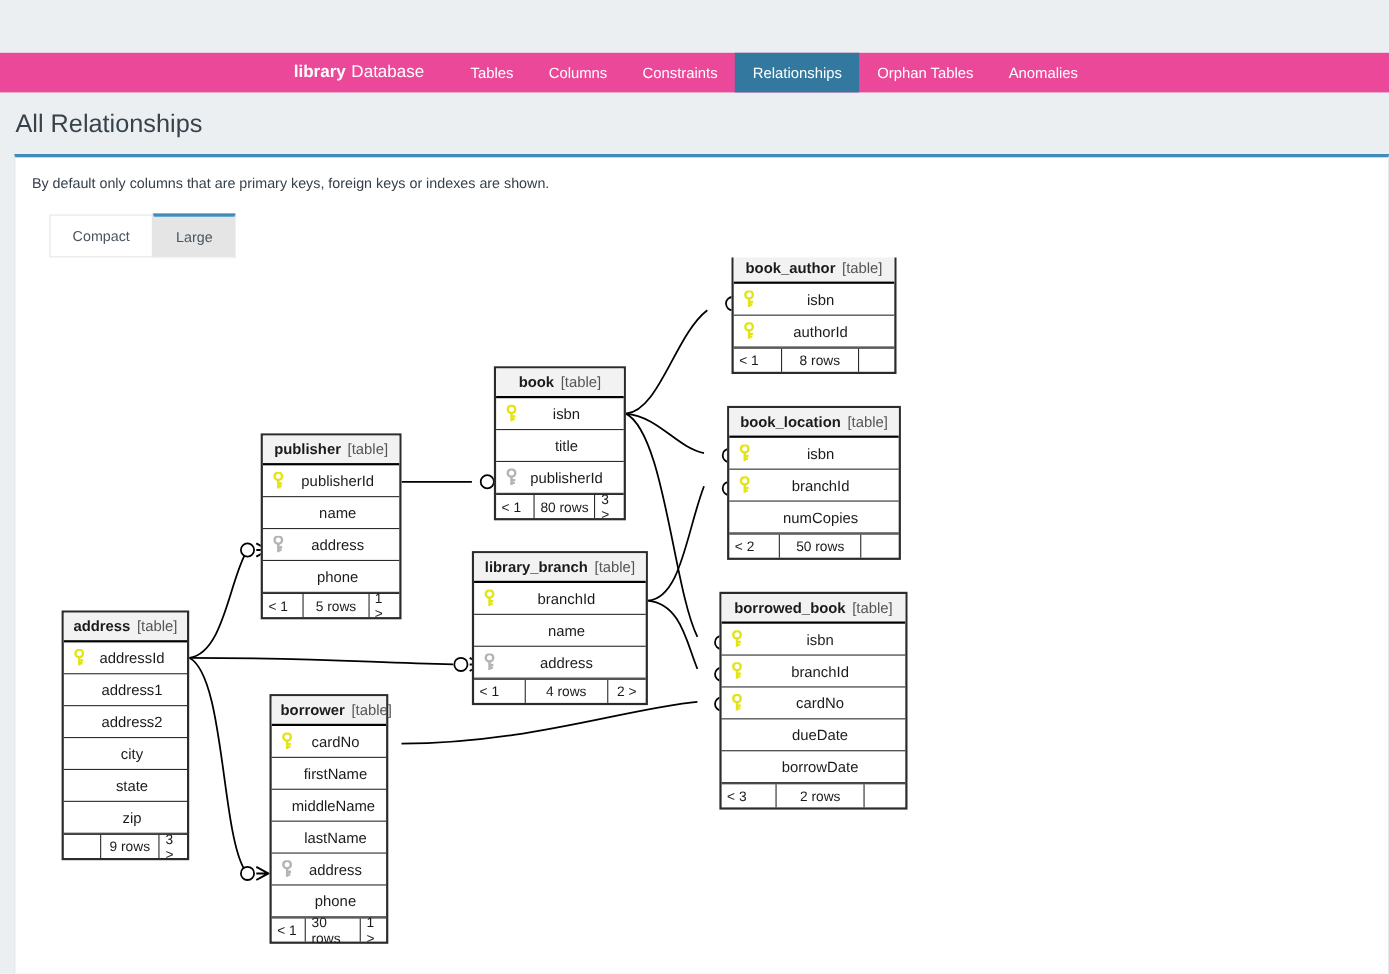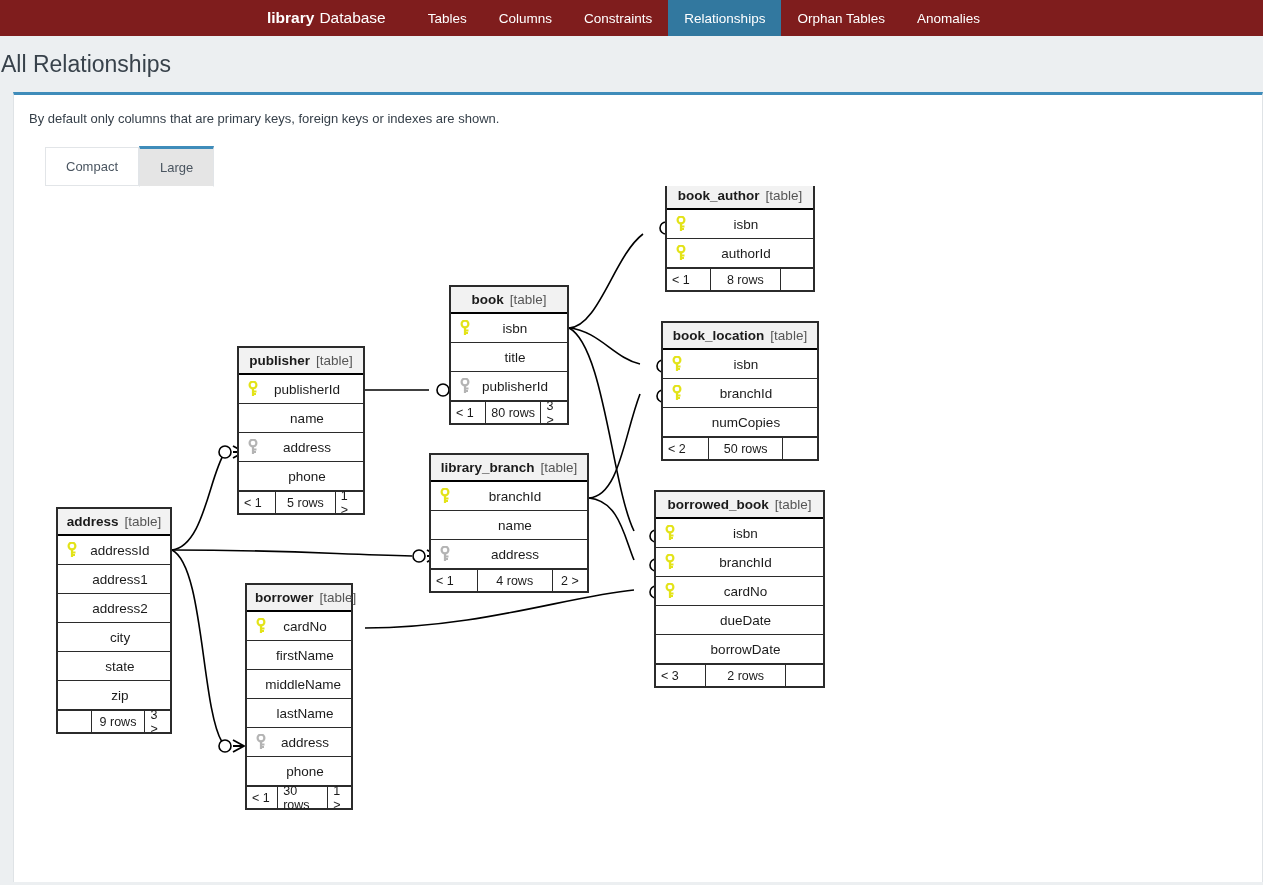--- a/index.html
+++ b/index.html
@@ -7,25 +7,26 @@
     margin: 0; padding: 0;
     width: 1263px; height: 885px;
     background: #eceff1;
     font-family: "Liberation Sans", sans-serif;
     overflow: hidden;
   }
 
   
   .navbar {
     height: 36px;
-    background: #7f1d1d;
+    background: #ec4899;
     display: flex;
     align-items: flex-start;
     justify-content: center;
     position: relative;
+    margin-top: 48px;
   }
   .nav-inner {
     display: flex;
     align-items: stretch;
     height: 36px;
   }
   .brand {
     color: #ffffff;
     font-size: 15.5px;
     display: flex;
@@ -44,21 +45,21 @@
     cursor: pointer;
   }
   .nav-item.active { background: #32789f; }
 
   
   .page-head {
     height: 56px;
     background: #eceff1;
     display: flex;
     align-items: center;
-    padding-left: 1px;
+    padding-left: 14px;
   }
   .page-title {
     font-size: 23px;
     color: #38424b;
     font-weight: normal;
   }
 
   
   .panel {
     margin: 0 0 0 13px;

